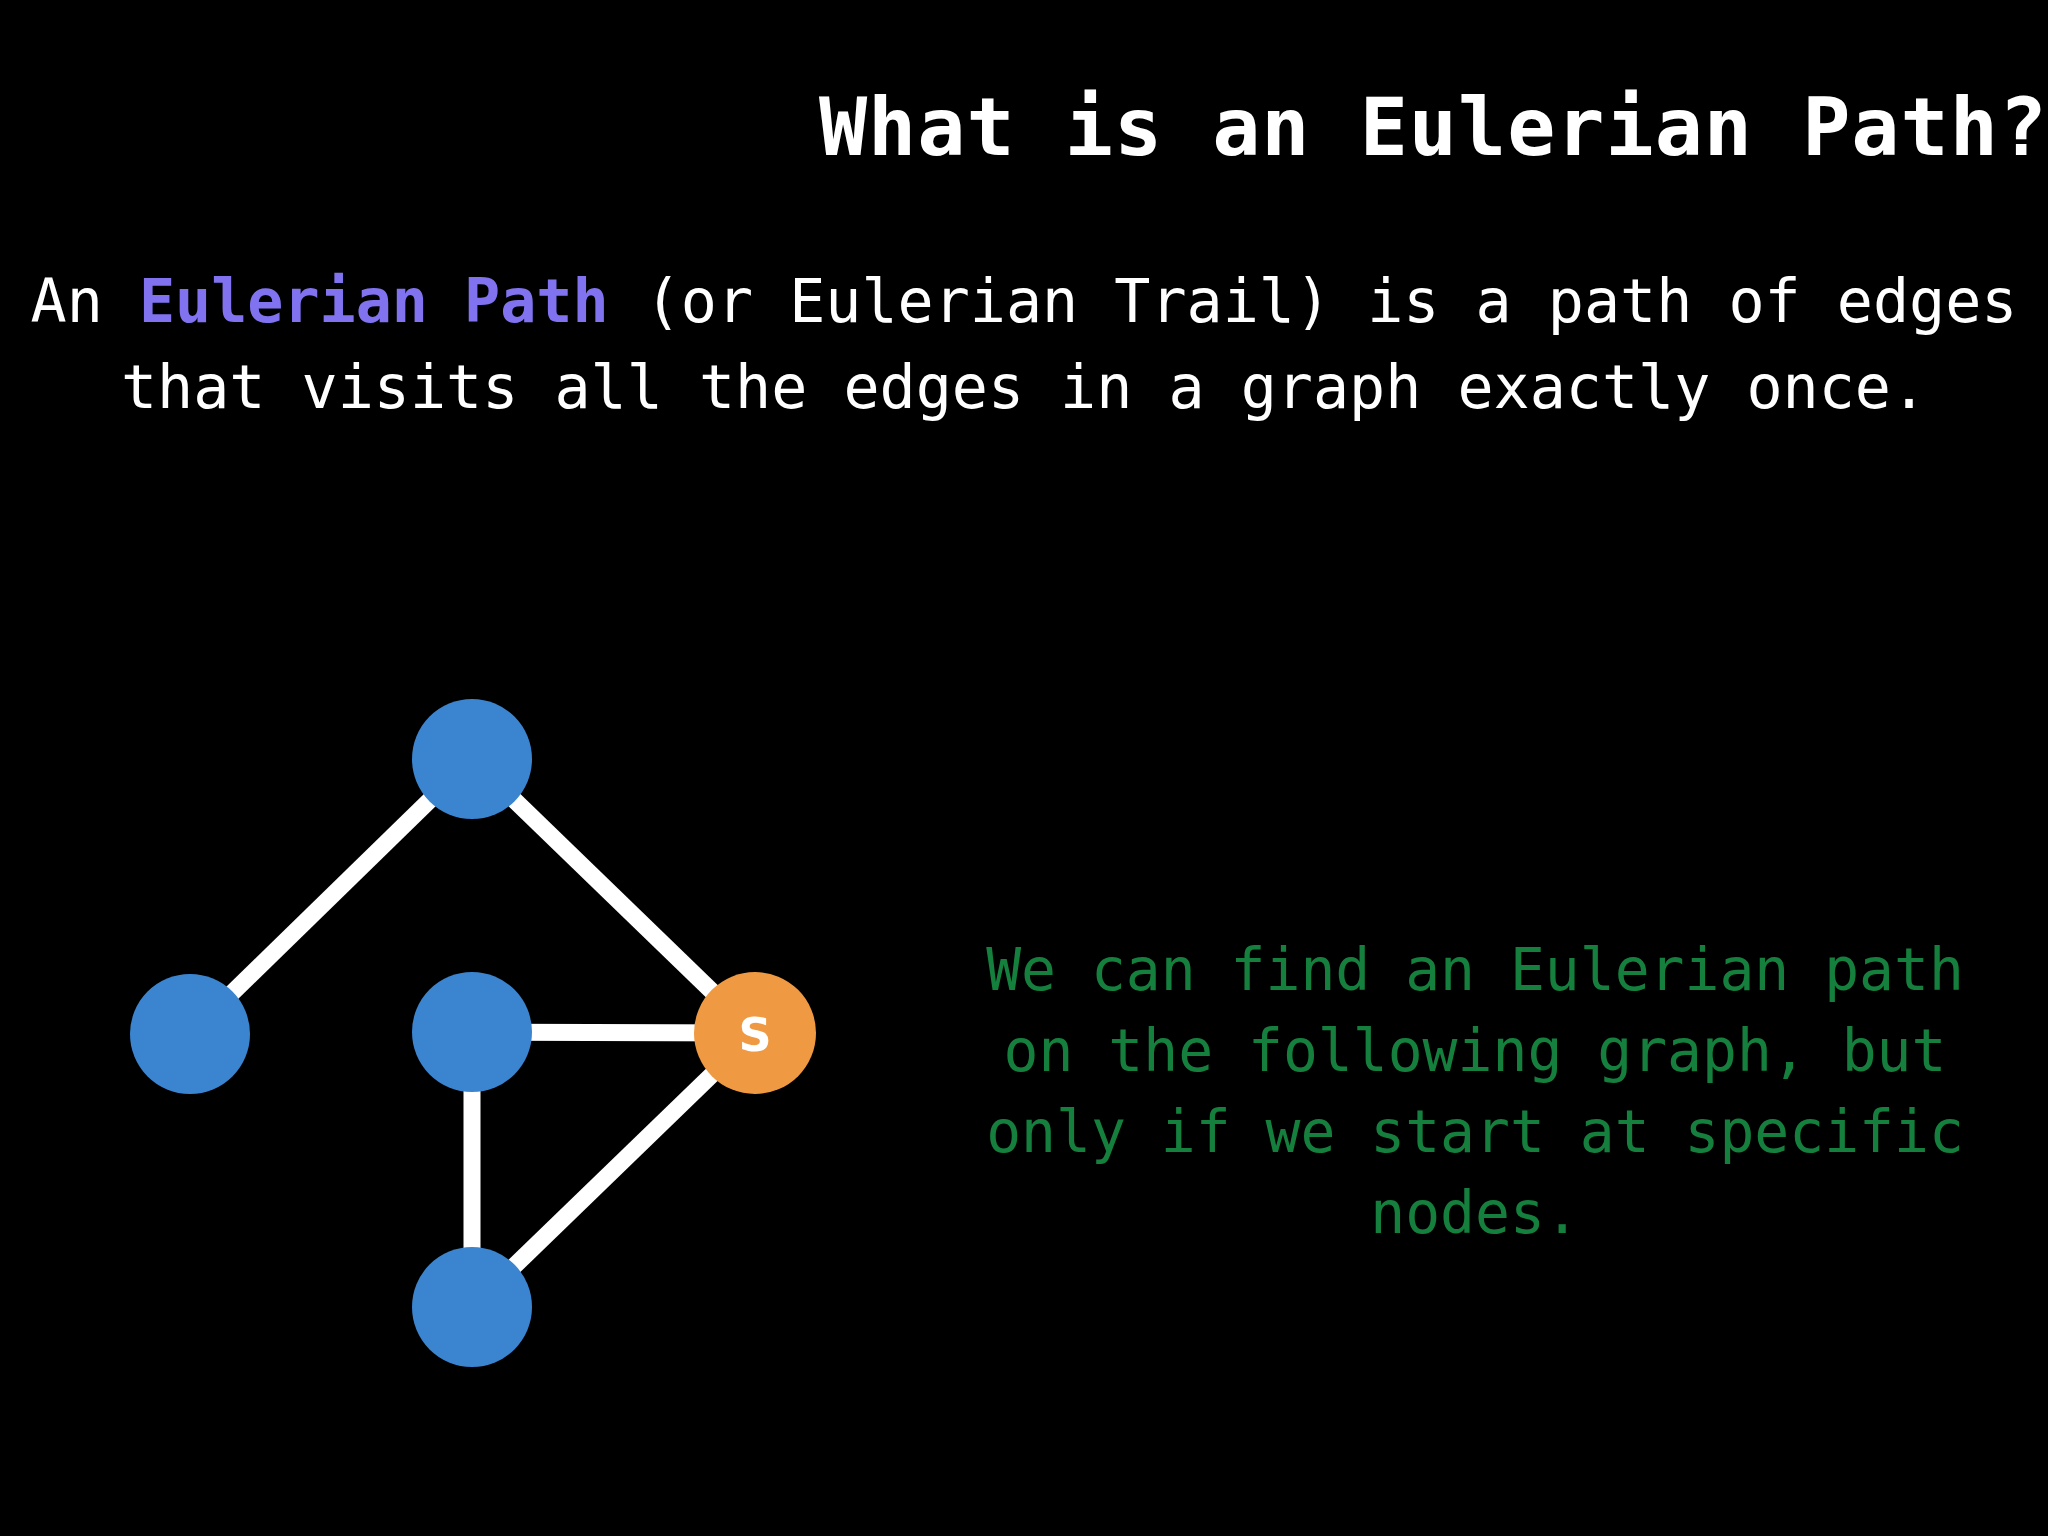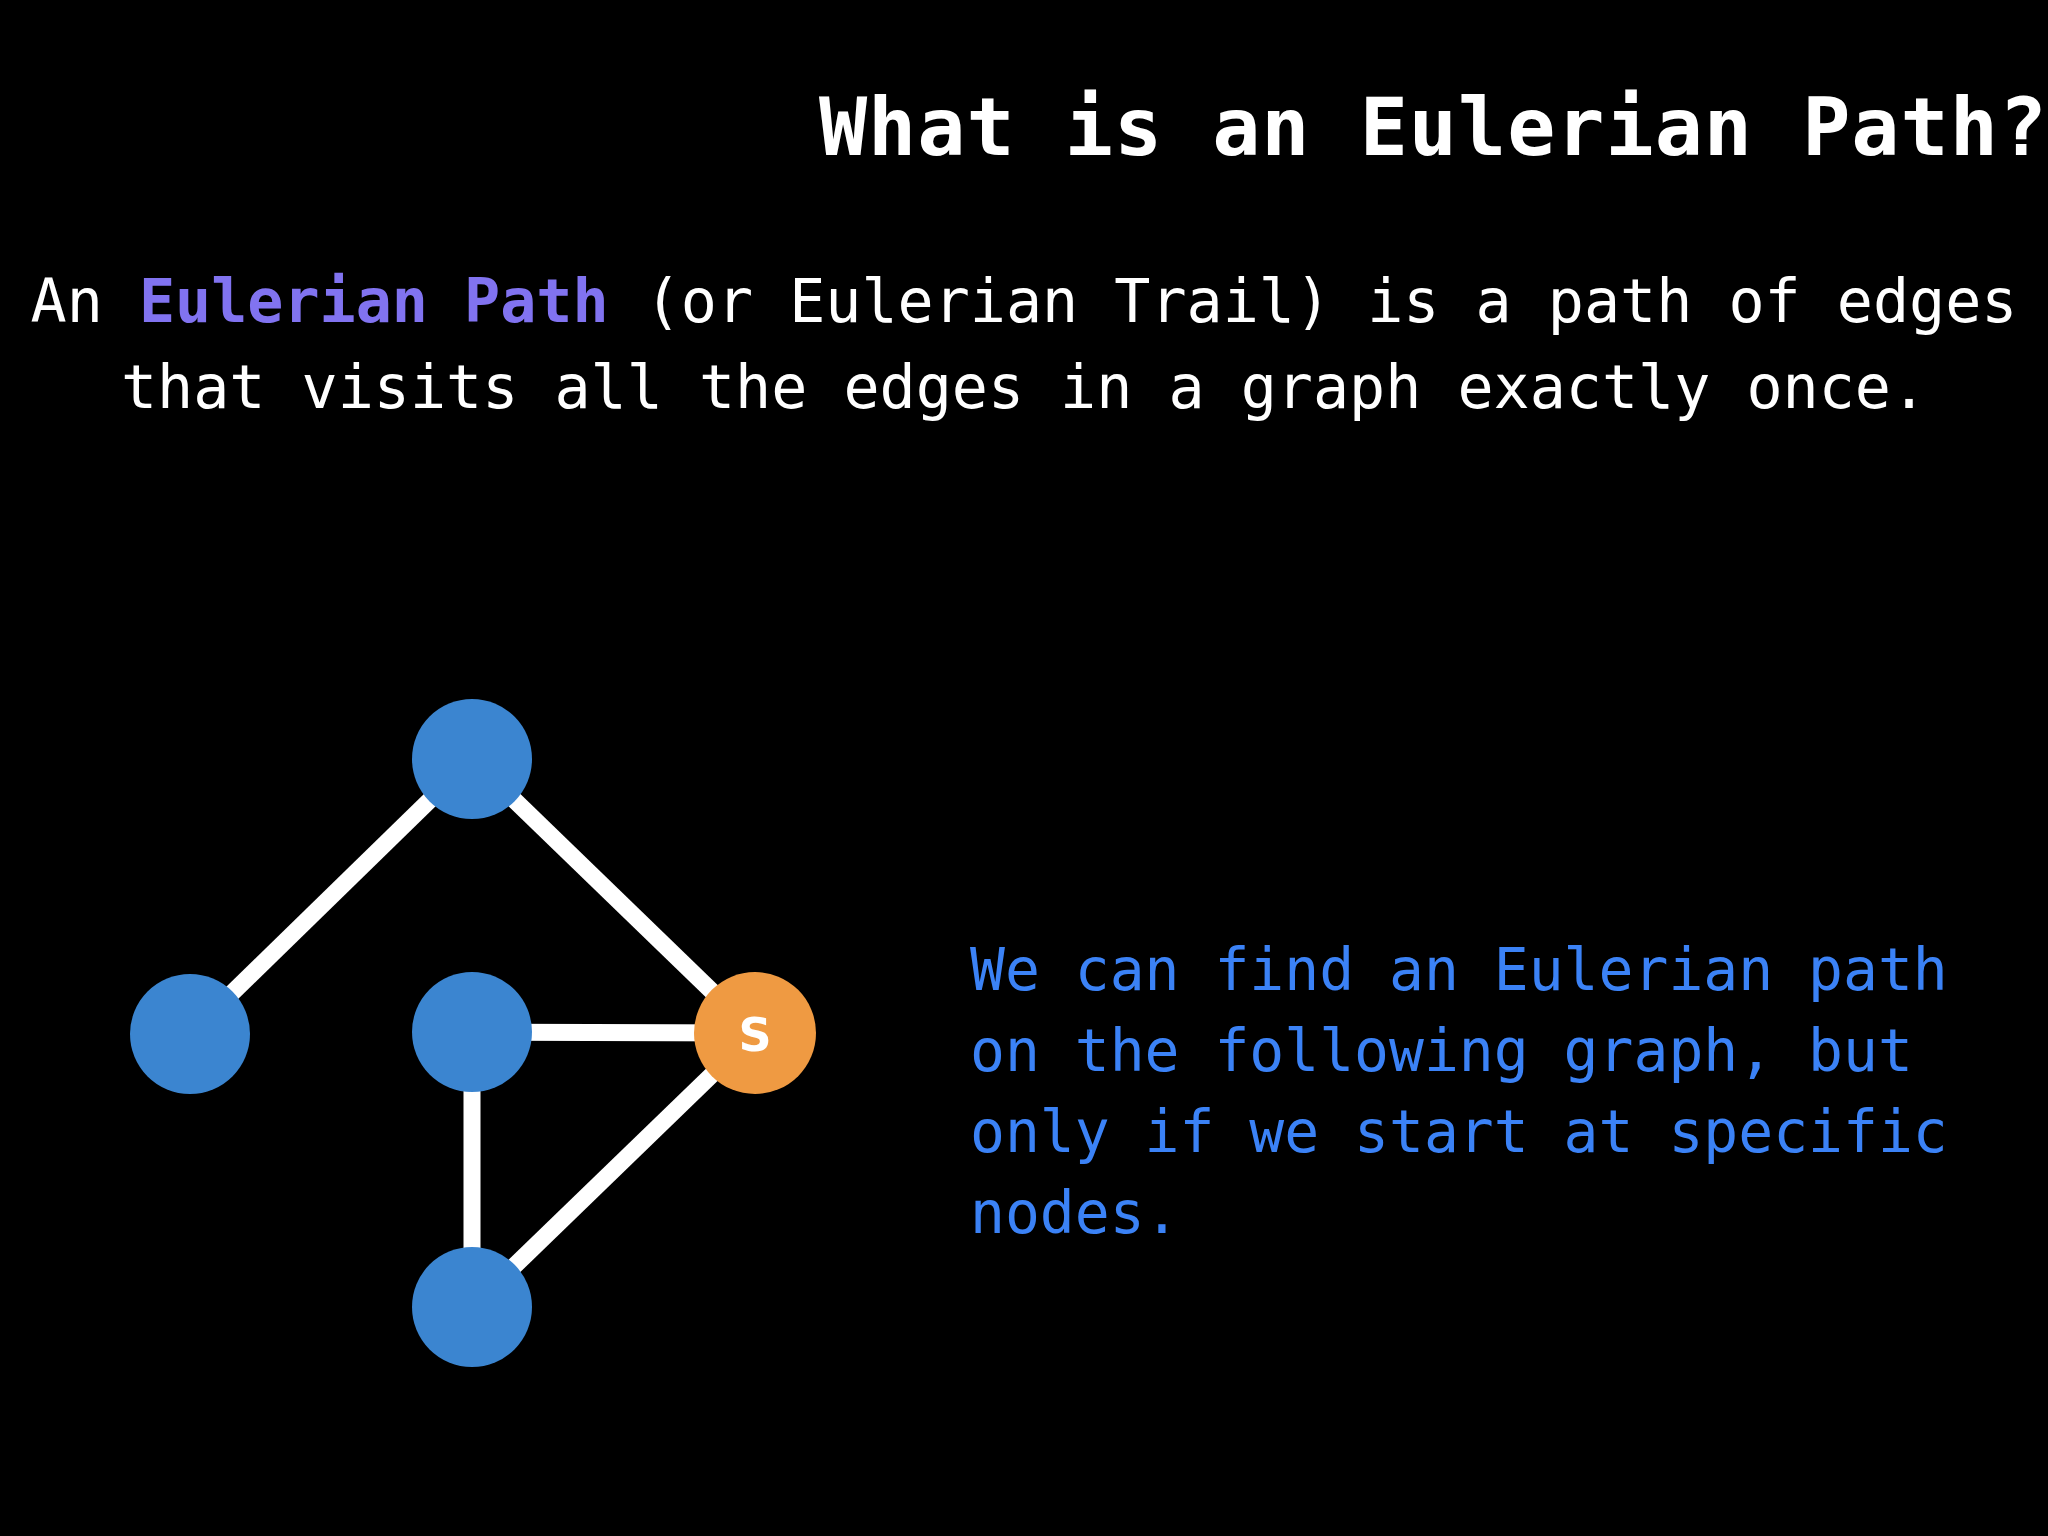--- a/index.html
+++ b/index.html
@@ -83,25 +83,25 @@
     text-anchor: middle;
     dominant-baseline: central;
   }
 
   
   #caption {
     position: absolute;
     top: 872px;
     right: 68px;
     width: 1010px;
-    text-align: left;
+    text-align: center;
     font-family: "DejaVu Sans Mono", "Liberation Mono", monospace;
     font-size: 58px;
     line-height: 81px;
-    color: #3b82f6;
+    color: #15803d;
   }
 </style>
 </head>
 <body>
 
 <div id="slide">
 
   <h1 id="title">What is an Eulerian Path?</h1>
 
   <p id="intro">

